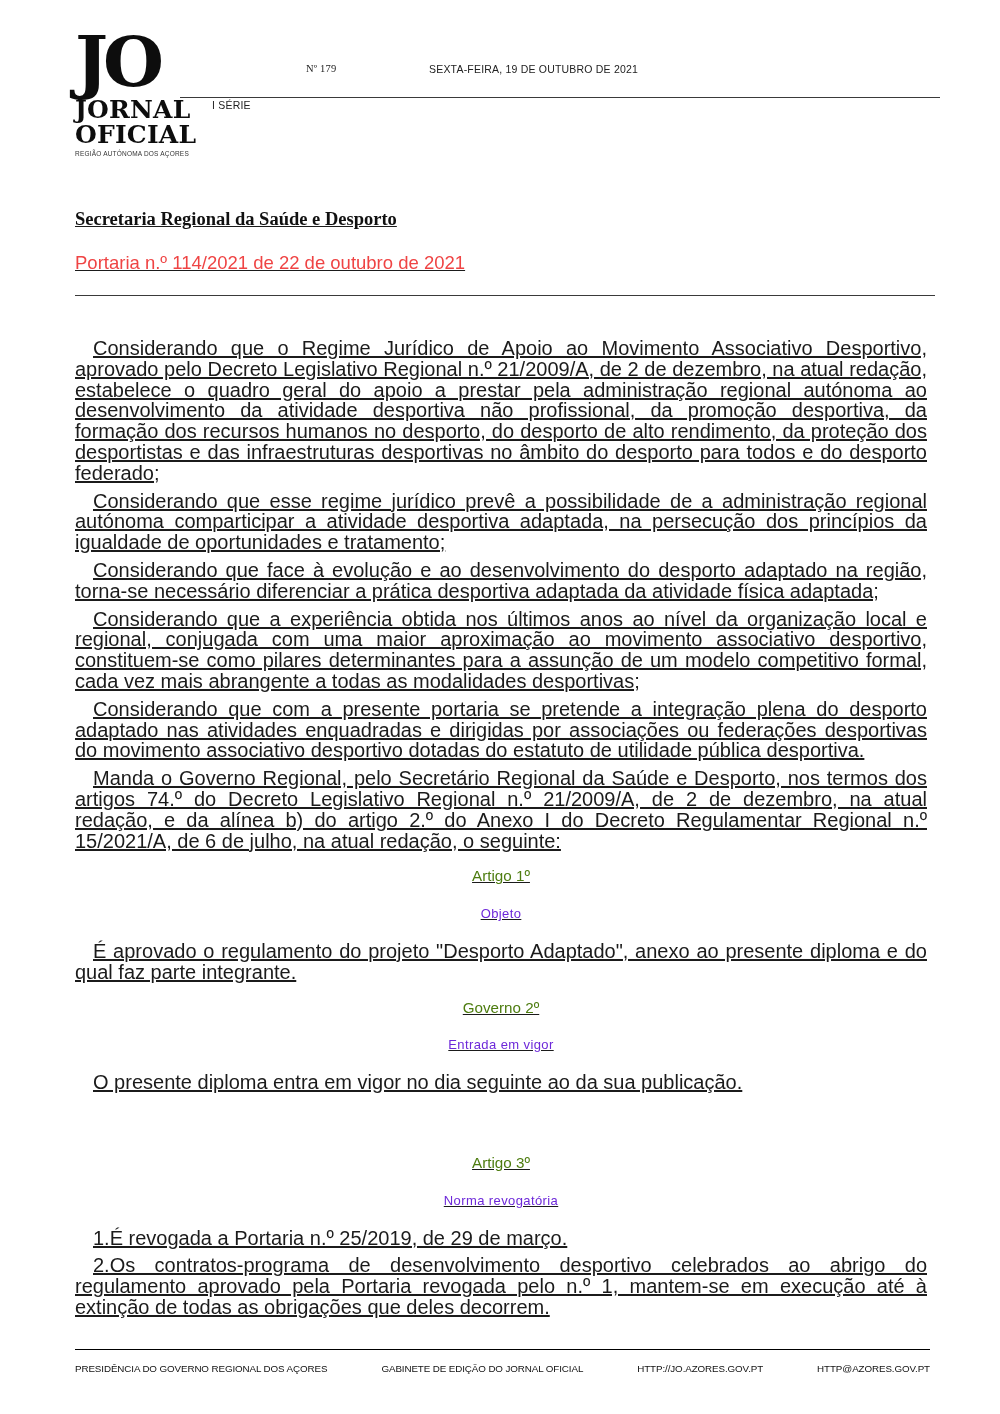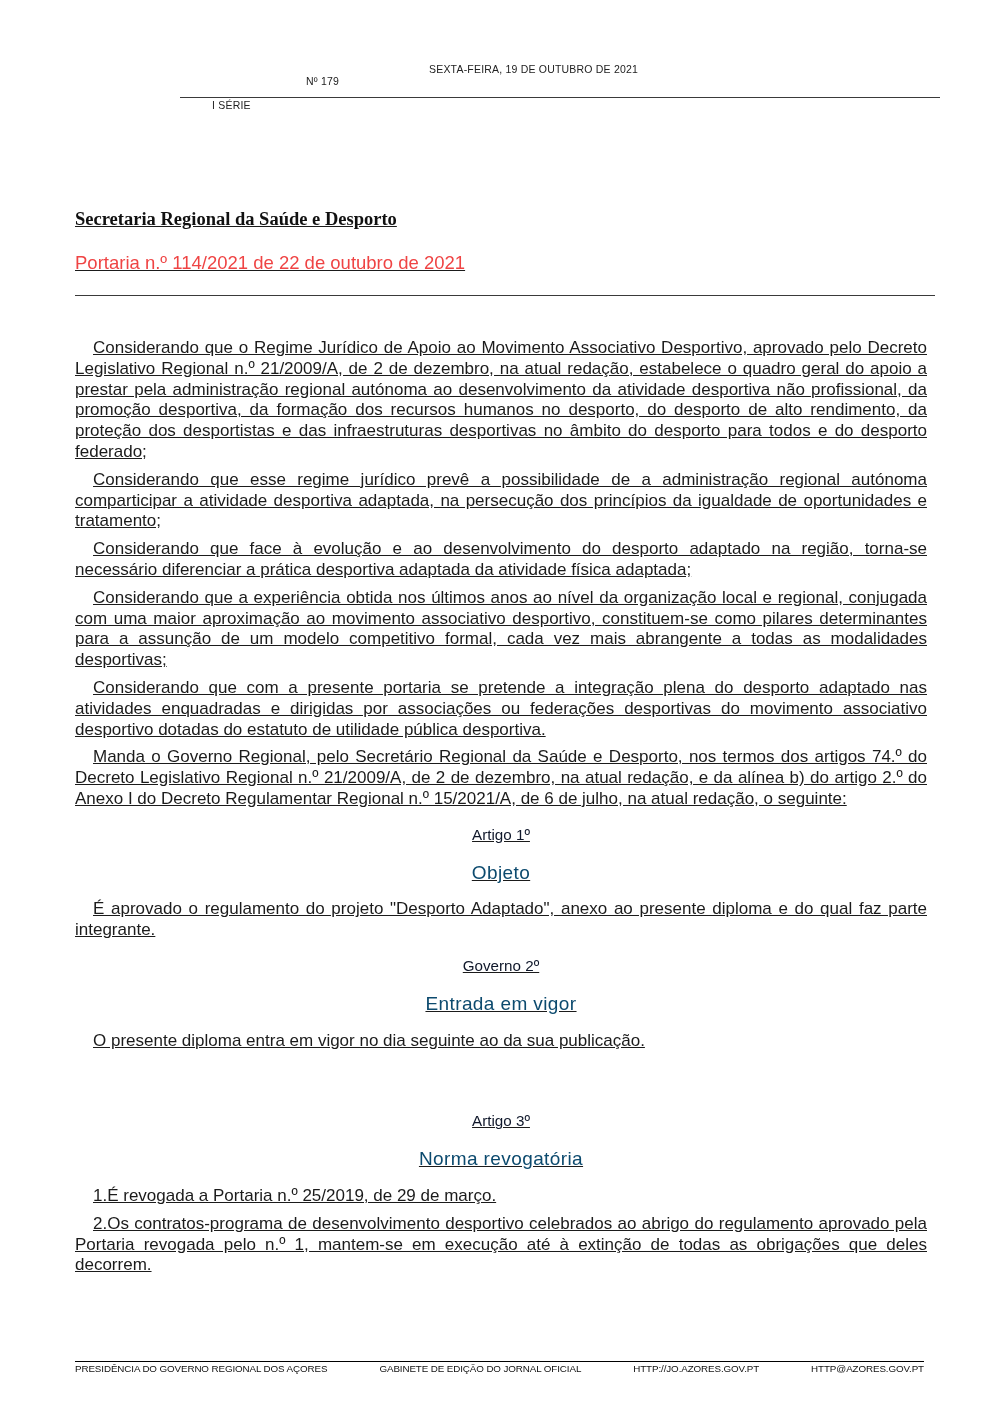--- a/index.html
+++ b/index.html
@@ -42,21 +42,21 @@
   .masthead-meta {
     position: absolute;
     top: 63px;
     left: 0;
     font-size: 10.5px;
     color: #222;
     letter-spacing: 0.2px;
     white-space: nowrap;
   }
   .meta-series { position: absolute; left: 212px; top: 0; margin-top: 36px; }
-  .meta-number { position: absolute; left: 306px; top: 12px; }
+  .meta-number { position: absolute; left: 306px; top: 0; font-family: Liberation Serif, serif; }
   .meta-date   { position: absolute; left: 429px; top: 0; }
   .masthead-rule {
     position: absolute;
     left: 180px;
     right: 60px;
     top: 97px;
     border-top: 1.5px solid #3a3a3a;
   }
 
   
@@ -80,68 +80,74 @@
     color: #ef4444;
   }
   .doc-rule {
     margin-top: 21px;
     border: 0;
     border-top: 1.5px solid #3a3a3a;
     width: 860px;
   }
   .doc-body { margin-top: 42px; }
   .para {
-    font-size: 17px;
+    font-size: 20px;
     line-height: 20.8px;
     text-align: justify;
     text-indent: 18px;
     color: #1b1b1b;
     margin-bottom: 7px;
   }
   .article { margin-top: 10px; }
   .article-heading {
     text-align: center;
     text-indent: 0;
     font-size: 15.2px;
-    color: #0f172a;
+    color: #4d7c0f;
     margin-top: 15px;
     margin-bottom: 17px;
   }
   .article-subheading {
     text-align: center;
     text-indent: 0;
-    font-size: 19px;
+    font-size: 13px;
     letter-spacing: 0.4px;
-    color: #0c4a6e;
+    color: #6d28d9;
     margin-bottom: 16px;
   }
   .spacer-before { margin-top: 60px; }
 
   
   .footer {
     position: absolute;
     left: 75px;
-    right: 76px;
+    right: 70px;
     bottom: 40px;
     border-top: 1.5px solid #000;
-    padding-top: 1px;
+    padding-top: 13px;
     display: flex;
     justify-content: space-between;
     font-size: 9.8px;
     letter-spacing: -0.1px;
     color: #111;
     white-space: nowrap;
   }
 </style>
 </head>
 <body>
 
 <div class="page">
 
   <div class="masthead">
+    <div class="logo">
+      <div class="logo-acronym">JO</div>
+      <div class="logo-name">JORNAL</div>
+      <div class="logo-name">OFICIAL</div>
+      <div class="logo-subtitle">REGIÃO AUTÓNOMA DOS AÇORES</div>
+    </div>
     <div class="masthead-meta">
       <span class="meta-series">I SÉRIE</span>
       <span class="meta-number">Nº 179</span>
       <span class="meta-date">SEXTA-FEIRA, 19 DE OUTUBRO DE 2021</span>
     </div>
     <div class="masthead-rule"></div>
   </div>
 
   <div class="doc">
     <div class="doc-section-title">Secretaria Regional da Saúde e Desporto</div>

